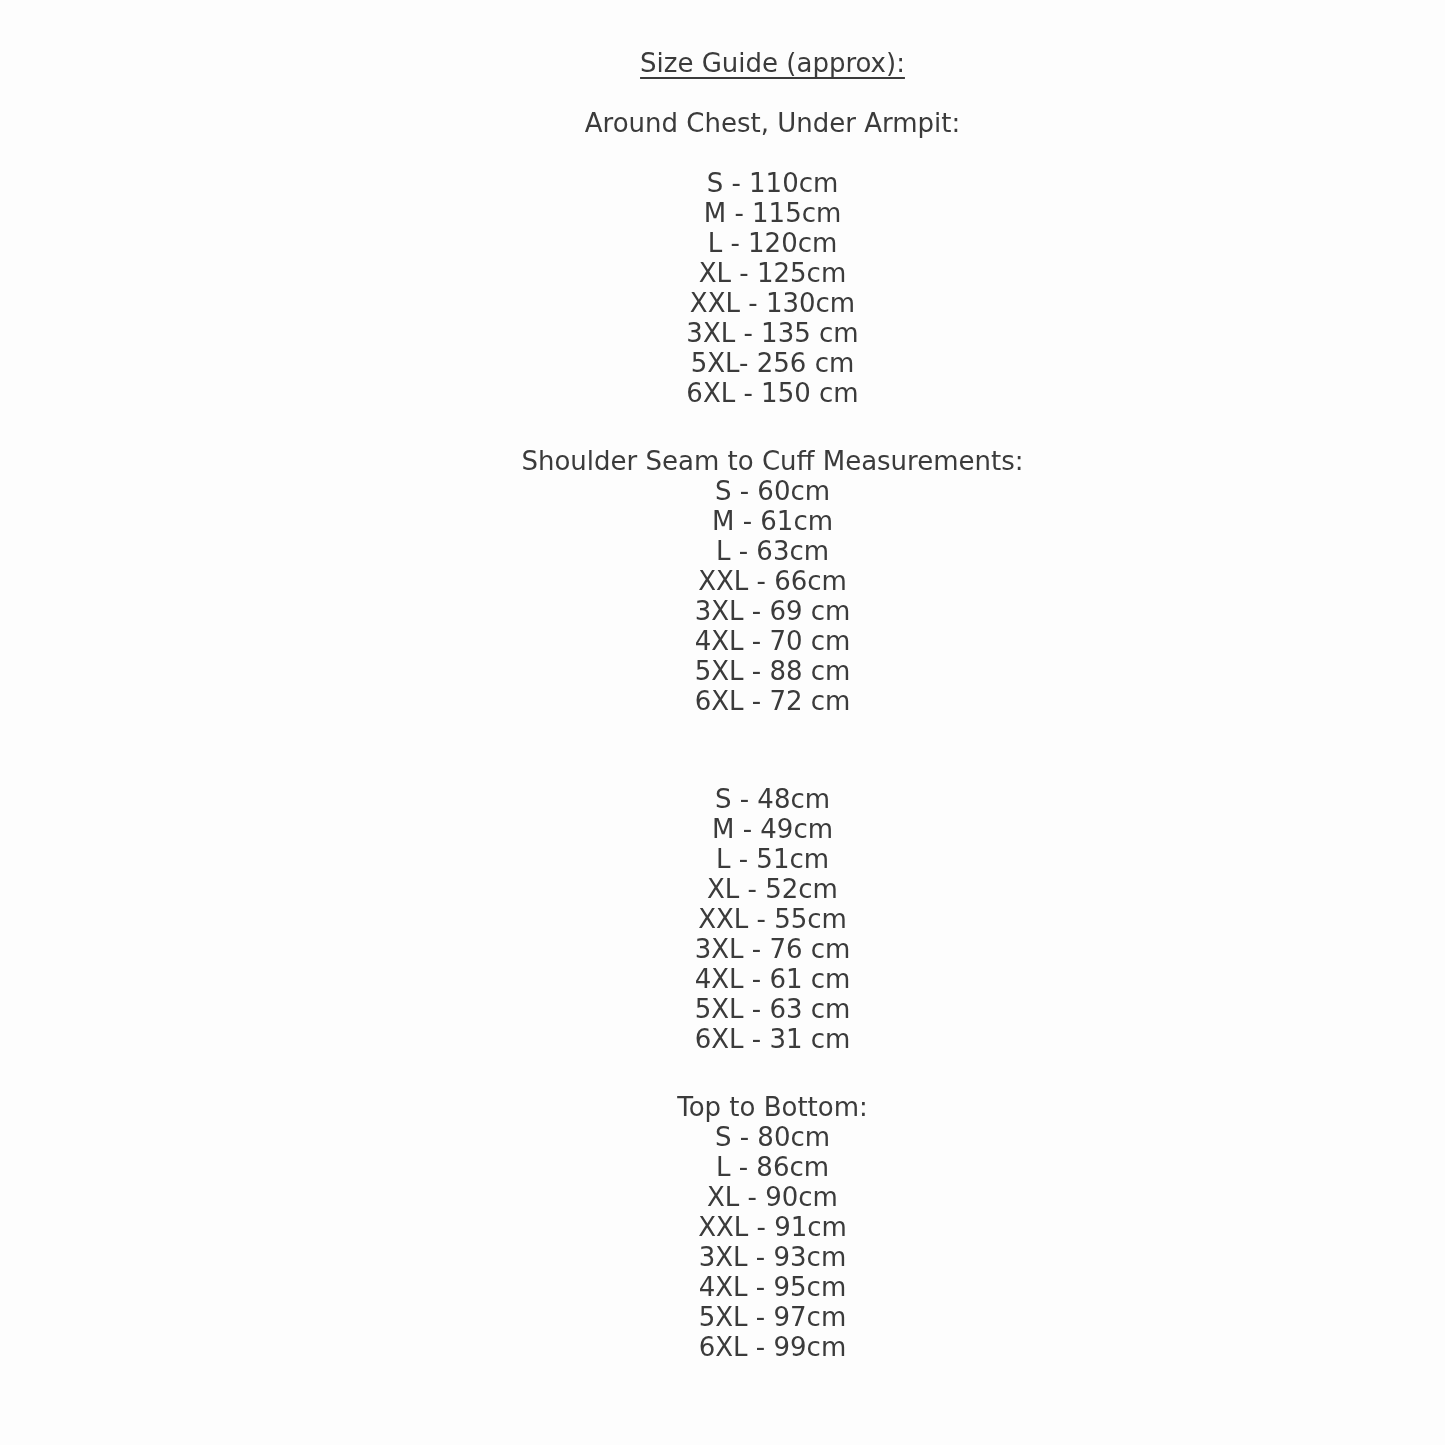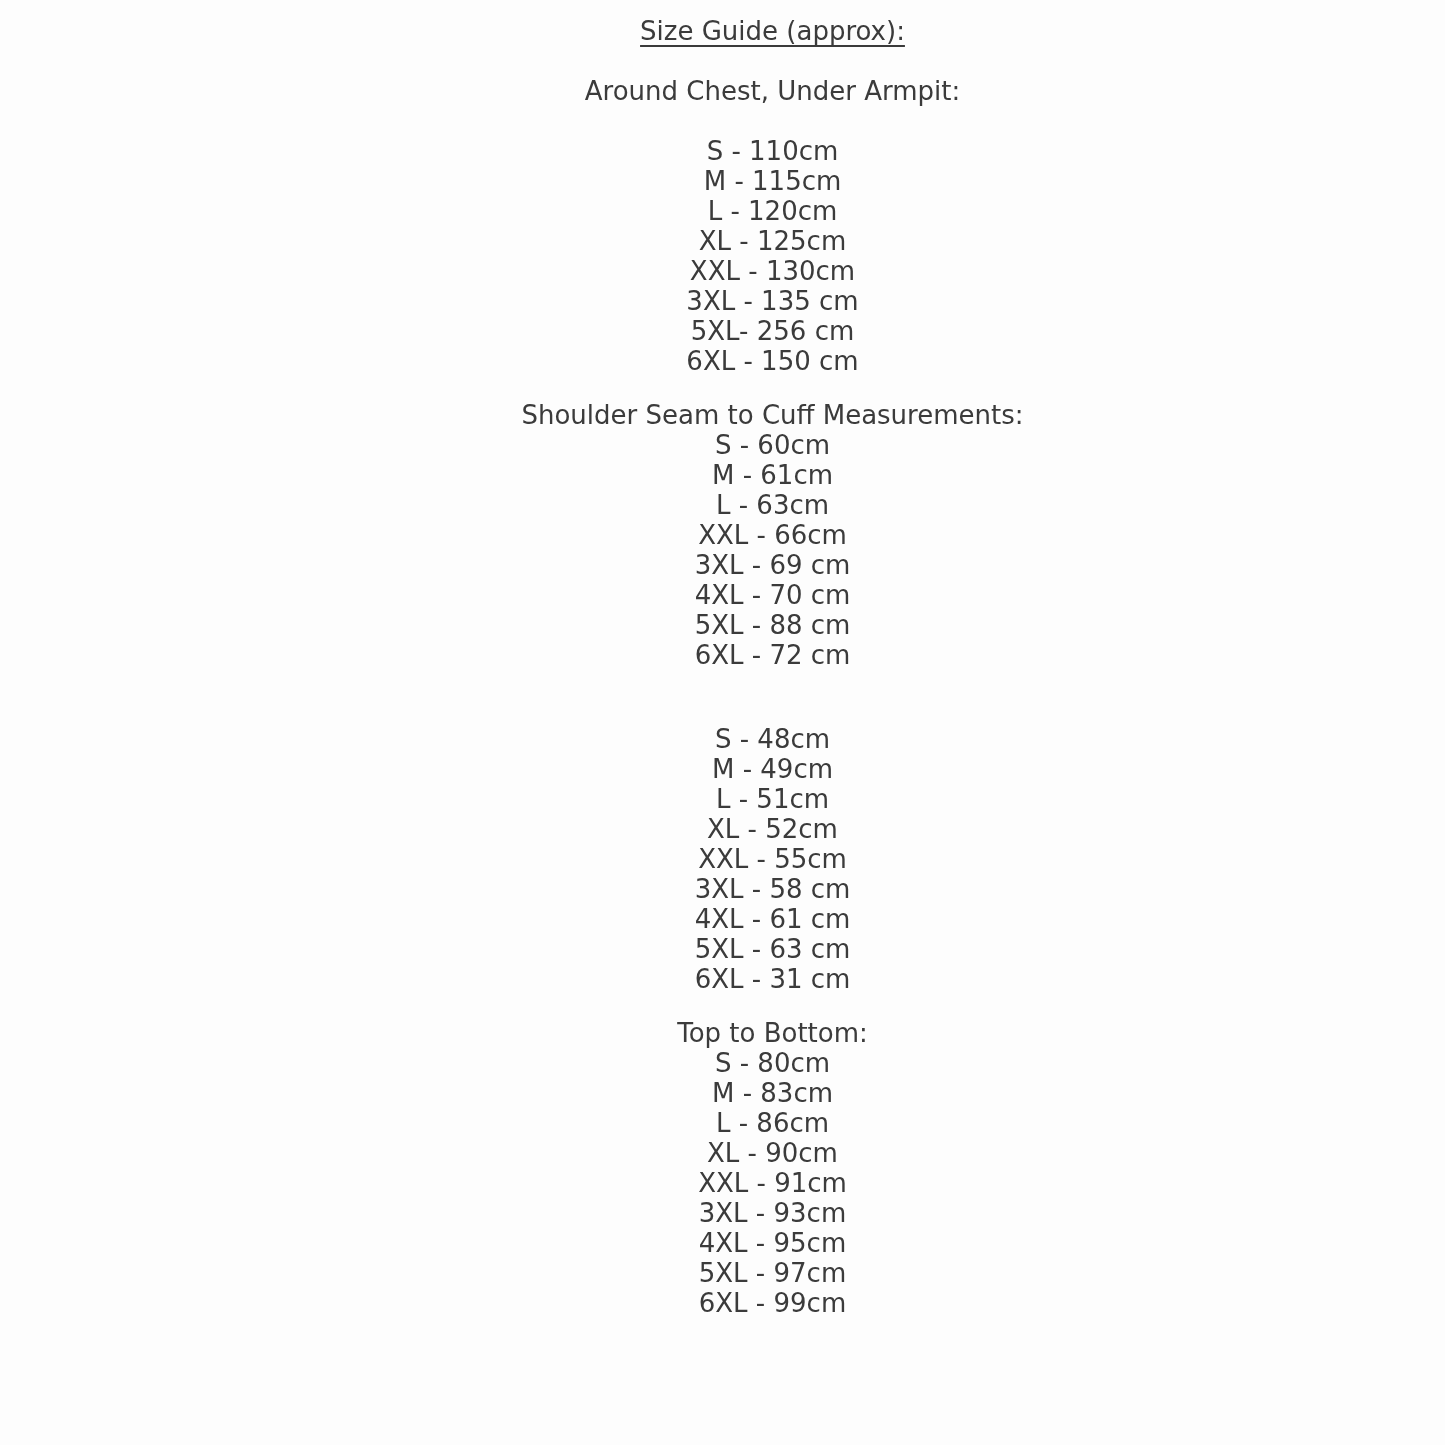--- a/index.html
+++ b/index.html
@@ -21,23 +21,24 @@
   }
   .line {
     min-height: 30px;
     white-space: pre;
   }
   .title {
     text-decoration: underline;
     text-decoration-thickness: 2px;
     text-underline-offset: 5px;
     margin-bottom: 30px; 
+    margin-top: 32px;
   }
   .section + .section {
-    margin-top: 24px; 
+    margin-top: 38px; 
   }
 </style>
 </head>
 <body style="background: rgb(253, 253, 253);">
 
 <div class="doc" style="color: rgb(59, 59, 59);">
   <div class="line title">Size Guide (approx):</div>
   <div id="sections">
       <div class="section">
         <div class="line">Around Chest, Under Armpit:</div>
@@ -62,29 +63,28 @@
         <div class="line">5XL - 88 cm</div>
         <div class="line">6XL - 72 cm</div>
       </div>
       <div class="section">
         <div class="line">&nbsp;</div>
         <div class="line">S - 48cm</div>
         <div class="line">M - 49cm</div>
         <div class="line">L - 51cm</div>
         <div class="line">XL - 52cm</div>
         <div class="line">XXL - 55cm</div>
-        <div class="line">3XL - 58 cm</div>
+        <div class="line">3XL - 76 cm</div>
         <div class="line">4XL - 61 cm</div>
         <div class="line">5XL - 63 cm</div>
         <div class="line">6XL - 31 cm</div>
       </div>
       <div class="section">
         <div class="line">Top to Bottom:</div>
         <div class="line">S - 80cm</div>
-        <div class="line">M - 83cm</div>
         <div class="line">L - 86cm</div>
         <div class="line">XL - 90cm</div>
         <div class="line">XXL - 91cm</div>
         <div class="line">3XL - 93cm</div>
         <div class="line">4XL - 95cm</div>
         <div class="line">5XL - 97cm</div>
         <div class="line">6XL - 99cm</div>
       </div>
     </div>
 </div>

